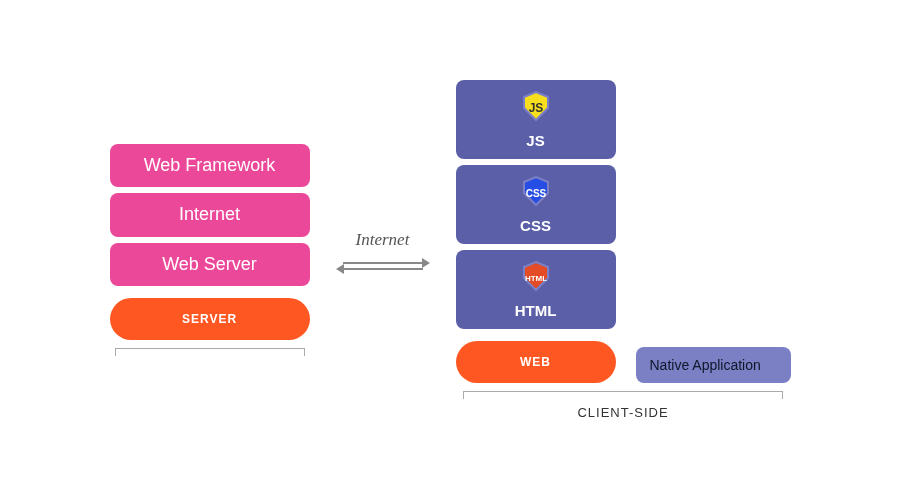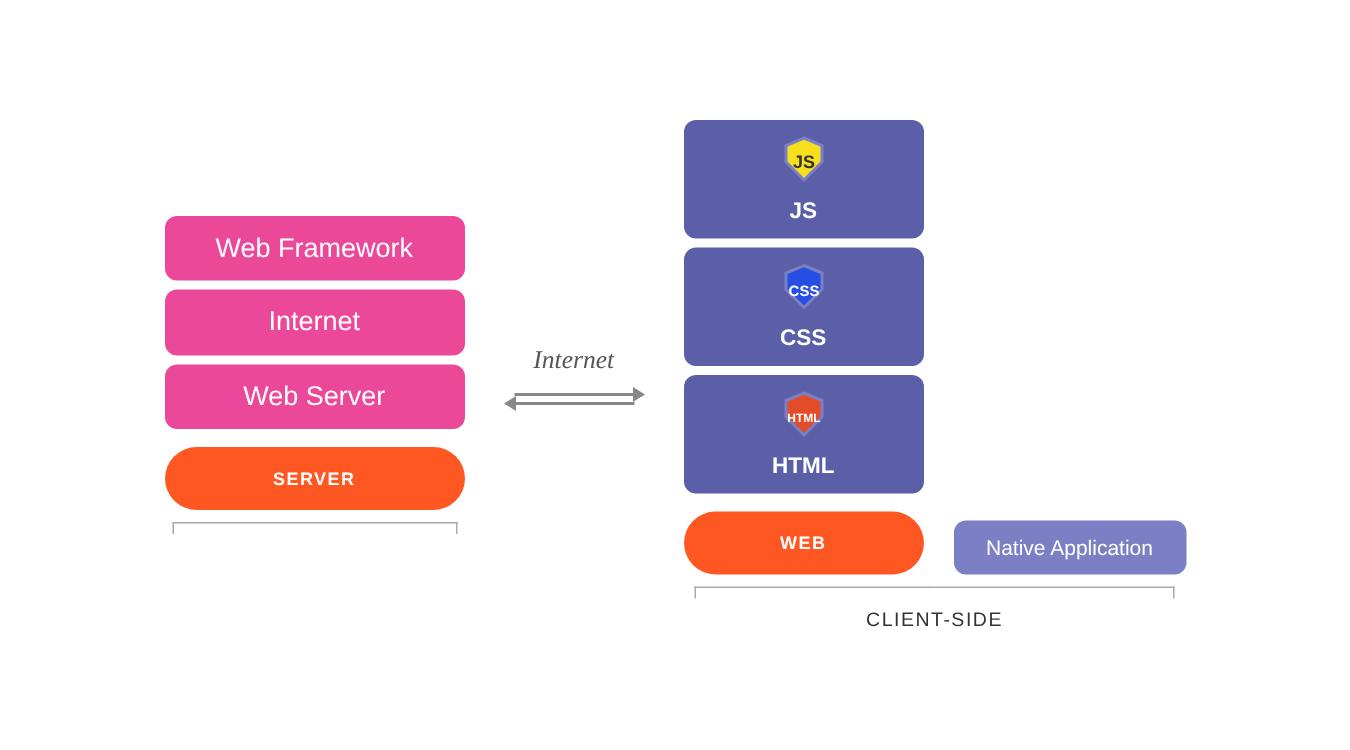--- a/index.html
+++ b/index.html
@@ -61,23 +61,23 @@
       font-size: 14px;
       display: flex;
       align-items: center;
       justify-content: flex-start;
       gap: 10px;
       flex-direction: column;
     }
 
     .box-native {
       background: #7b7fc4;
-      color: #ffffff;
+      color: #0f172a;
       border-radius: 8px;
-      text-align: center;
+      text-align: left;
       padding: 10px 14px;
       font-size: 14px;
       width: 100%;
     }
 
     
     .btn-orange {
       background: #ff5722;
       color: #ffffff;
       border-radius: 30px;

